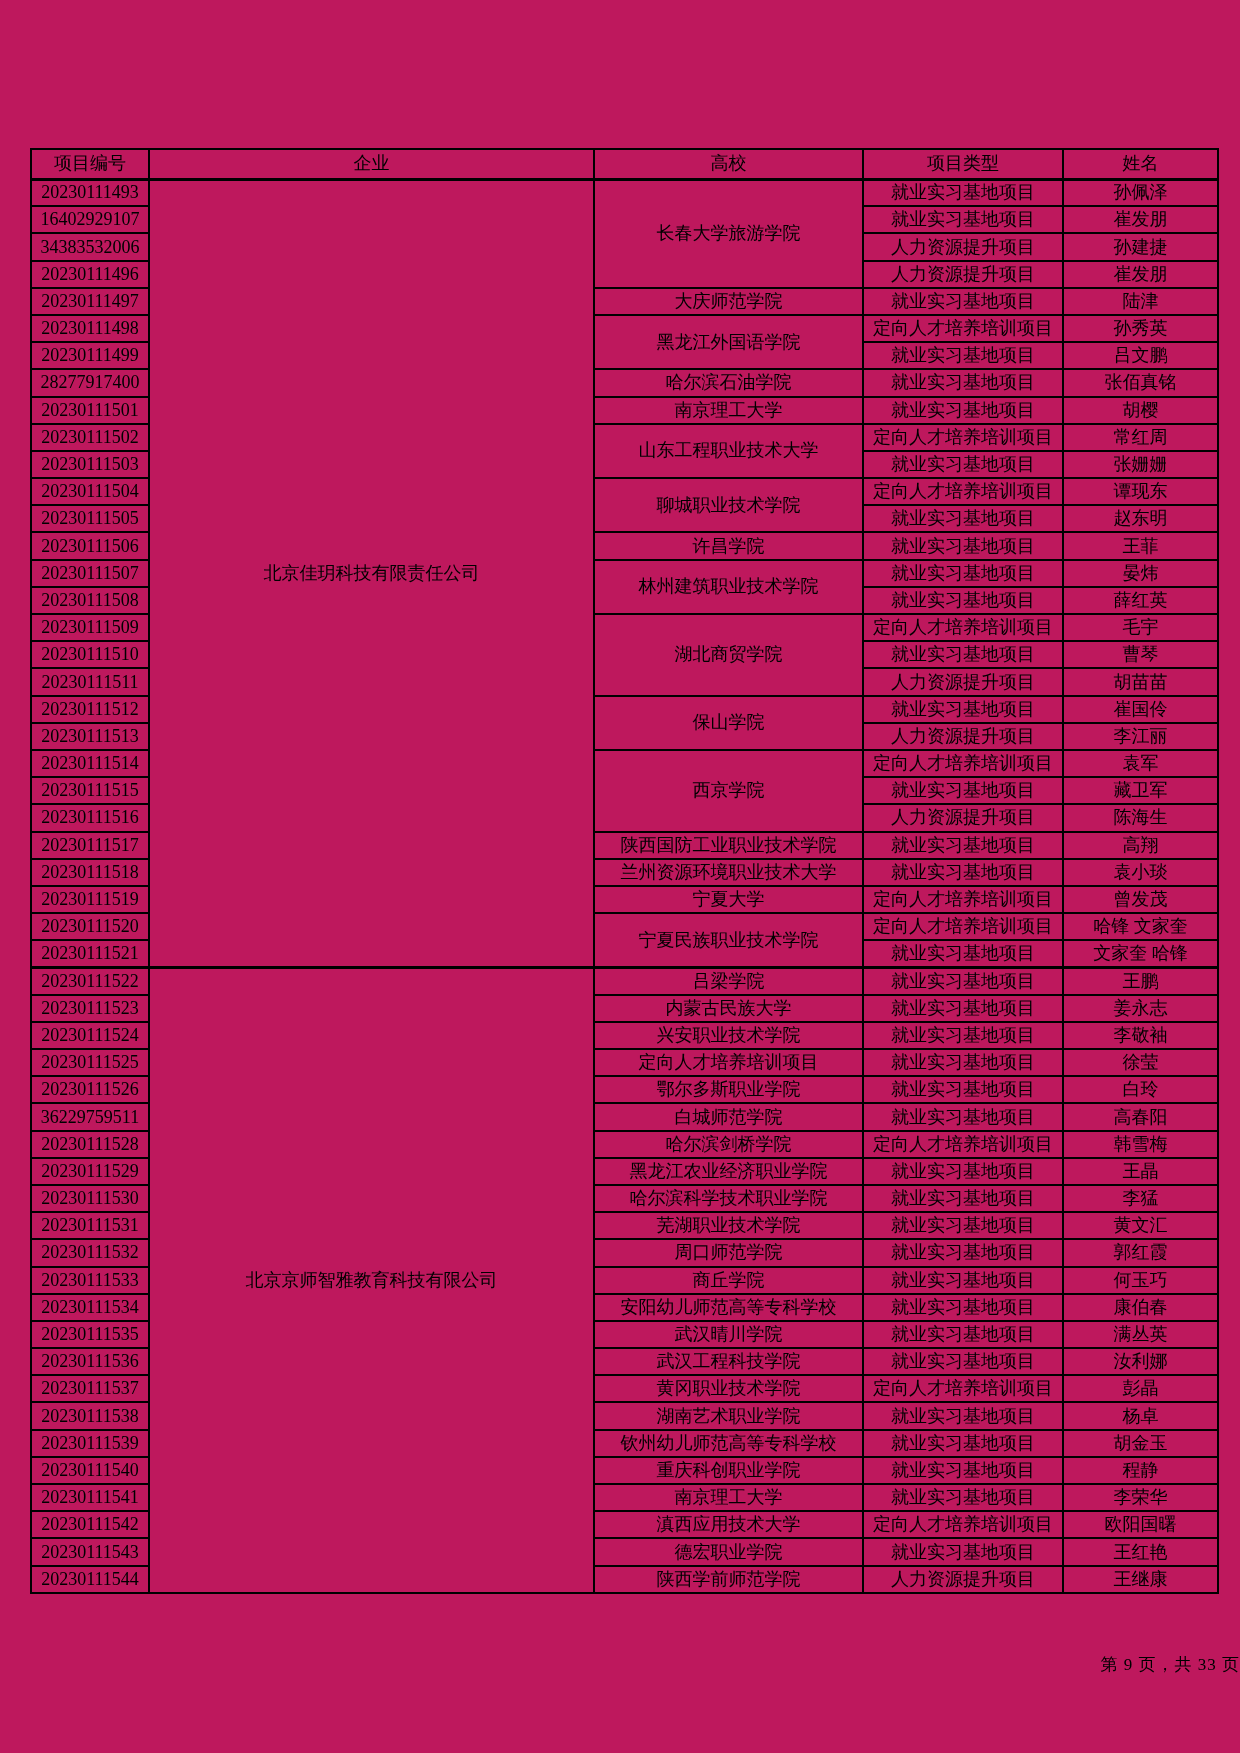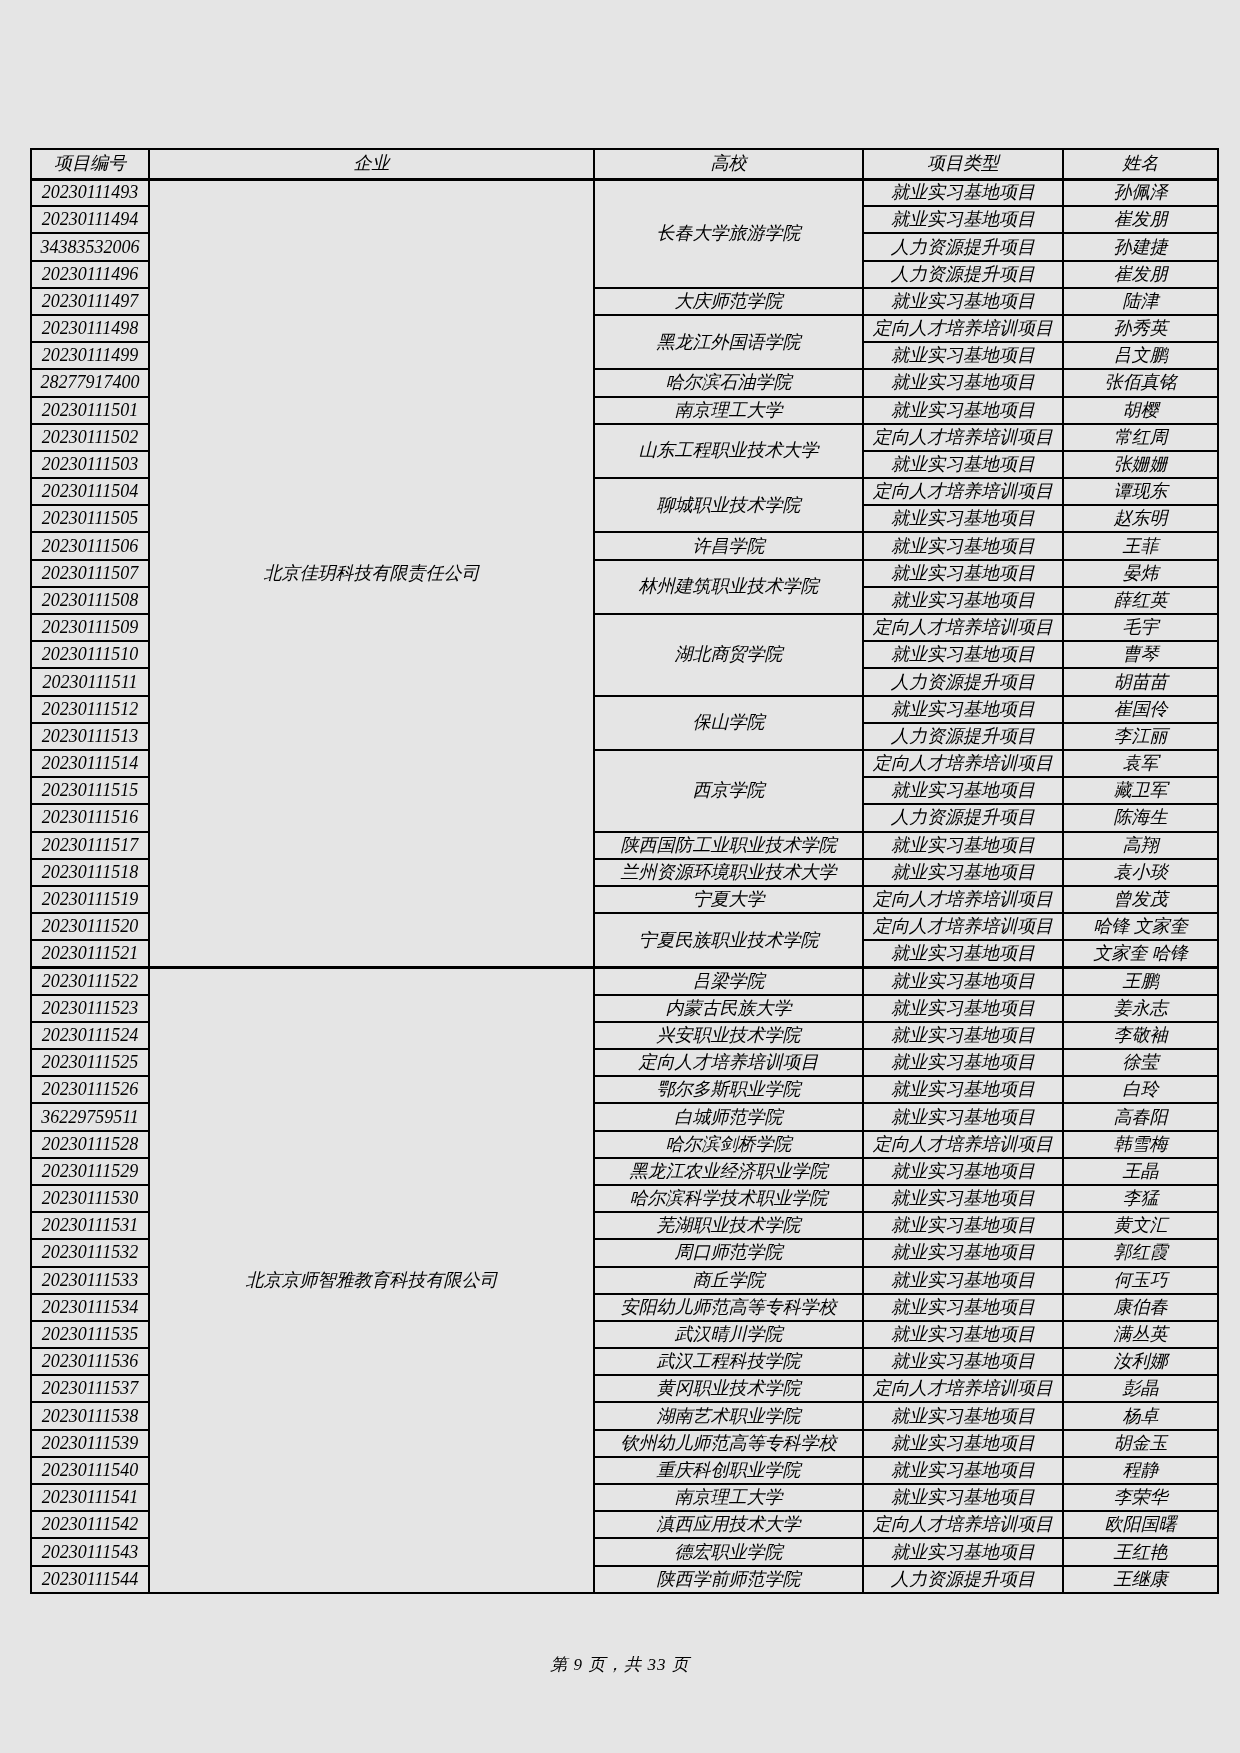--- a/index.html
+++ b/index.html
@@ -1,25 +1,24 @@
 <!DOCTYPE html>
 <html><head>
 <meta charset="utf-8">
 <style>
   * { box-sizing: border-box; }
   html, body { margin: 0; padding: 0; background: #ffffff; }
   .page {
     position: relative;
     width: 1240px;
     height: 1753px;
-    background: #e5e5e5;
+    background: #be185d;
     color: #000000;
     font-family: "Liberation Serif", "DejaVu Serif", serif;
     overflow: hidden;
-    font-style: italic;
   }
   table.projects {
     position: absolute;
     left: 30px;
     top: 148px;
     width: 1187px;
     border-collapse: collapse;
     table-layout: fixed;
   }
   table.projects th,
@@ -36,21 +35,21 @@
   }
   table.projects thead tr { height: 30px; }
   table.projects tbody tr { height: 27.2px; }
   table.projects thead th { border-bottom-width: 3px; }
   table.projects tr.group-start td { border-top-width: 3px; }
   .page-footer {
     position: absolute;
     top: 1653px;
     left: 0;
     width: 100%;
-    text-align: center;
+    text-align: right;
     font-size: 17px;
     letter-spacing: 1px;
   }
 </style>
 </head>
 <body>
 
 <div class="page">
   <table class="projects">
     <colgroup>
@@ -71,21 +70,21 @@
     </thead>
     <tbody>
         <tr>
           <td>20230111493</td>
           <td rowspan="29">北京佳玥科技有限责任公司</td>
           <td rowspan="4">长春大学旅游学院</td>
           <td>就业实习基地项目</td>
           <td>孙佩泽</td>
         </tr>
         <tr>
-          <td>20230111494</td>
+          <td>16402929107</td>
           <td>就业实习基地项目</td>
           <td>崔发朋</td>
         </tr>
         <tr>
           <td>34383532006</td>
           <td>人力资源提升项目</td>
           <td>孙建捷</td>
         </tr>
         <tr>
           <td>20230111496</td>

